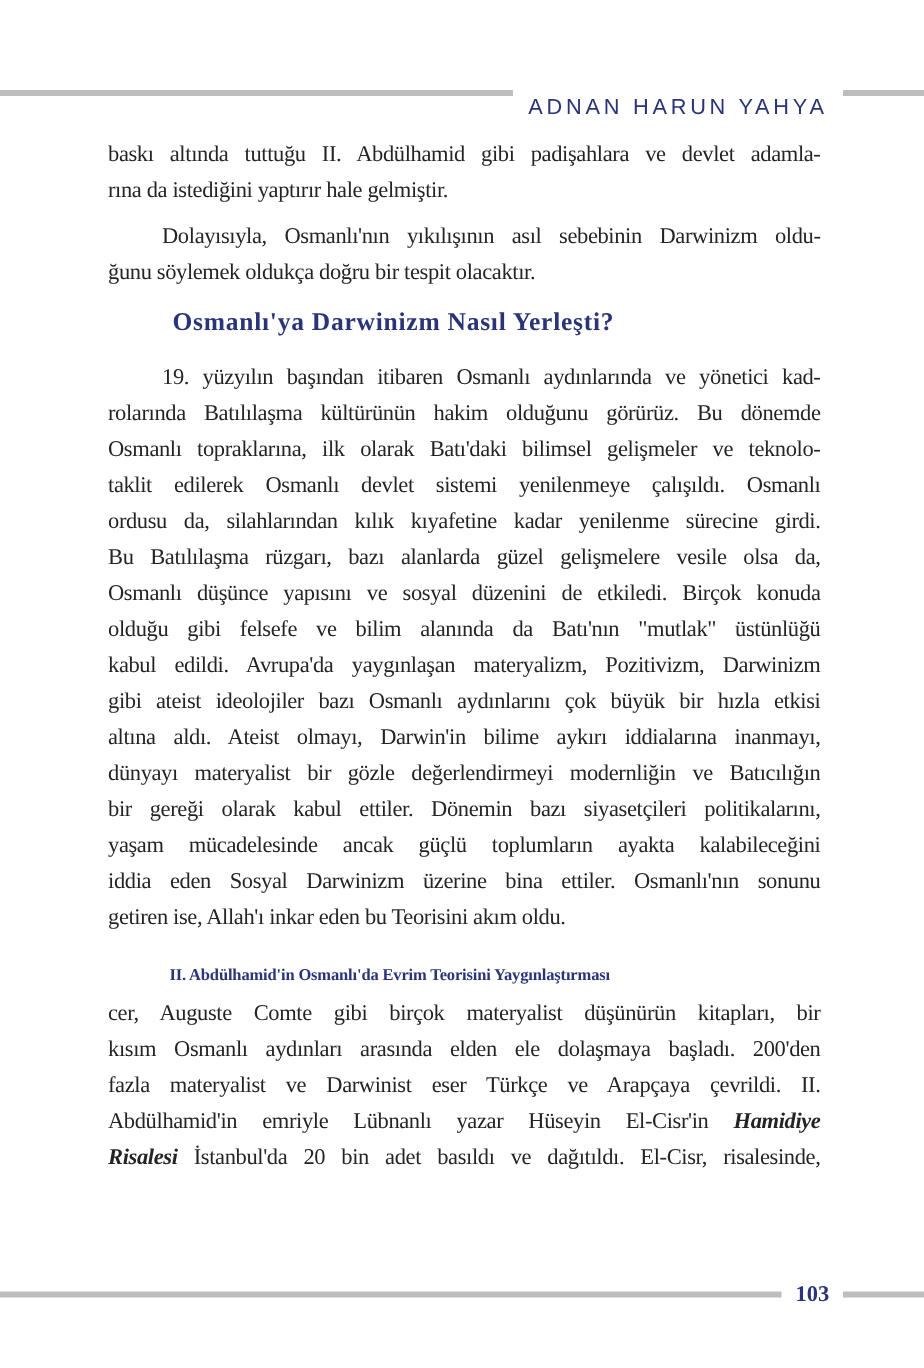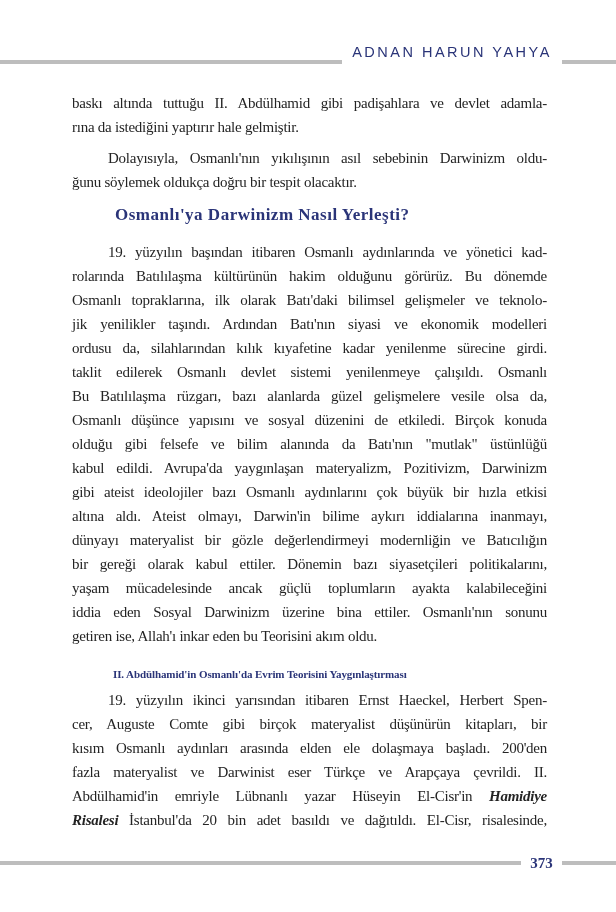--- a/index.html
+++ b/index.html
@@ -22,21 +22,21 @@
     position: absolute;
     height: 4px;
     background: var(--rule);
   }
   .rule-top-left    { left: 0;   top: 60;  top: 60px;  width: 342px; }
   .rule-top-right   { left: 562px; top: 60px; width: 54px; }
   .rule-bottom-left { left: 0;   top: 861px; width: 521px; }
   .rule-bottom-right{ left: 562px; top: 861px; width: 54px; }
   .header-author {
     position: absolute;
-    left: 342px; top: 44px; width: 220px;
+    left: 342px; top: 64px; width: 220px;
     text-align: center;
     font-family: "Liberation Sans", sans-serif;
     font-size: 14.5px;
     letter-spacing: 2.5px;
     color: var(--navy);
     white-space: nowrap;
   }
   .content {
     position: absolute;
     left: 72px; top: 91px; width: 475px;
@@ -101,43 +101,41 @@
       </div>
     <div class="para para2">
         <div class="line indent"><span>Dolayısıyla, Osmanlı'nın yıkılışının asıl sebebinin Darwinizm oldu-</span></div>
         <div class="line last"><span>ğunu söylemek oldukça doğru bir tespit olacaktır.</span></div>
       </div>
     <h2 class="section-heading">Osmanlı'ya Darwinizm Nasıl Yerleşti?</h2>
     <div class="para para3">
         <div class="line indent"><span>19. yüzyılın başından itibaren Osmanlı aydınlarında ve yönetici kad-</span></div>
         <div class="line"><span>rolarında Batılılaşma kültürünün hakim olduğunu görürüz. Bu dönemde</span></div>
         <div class="line"><span>Osmanlı topraklarına, ilk olarak Batı'daki bilimsel gelişmeler ve teknolo-</span></div>
-        <div class="line"><span>jik yenilikler taşındı. Ardından Batı'nın siyasi ve ekonomik modelleri</span></div>
+        <div class="line"><span>taklit edilerek Osmanlı devlet sistemi yenilenmeye çalışıldı. Osmanlı</span></div>
         <div class="line"><span>ordusu da, silahlarından kılık kıyafetine kadar yenilenme sürecine girdi.</span></div>
-        <div class="line"><span>taklit edilerek Osmanlı devlet sistemi yenilenmeye çalışıldı. Osmanlı</span></div>
         <div class="line"><span>Bu Batılılaşma rüzgarı, bazı alanlarda güzel gelişmelere vesile olsa da,</span></div>
         <div class="line"><span>Osmanlı düşünce yapısını ve sosyal düzenini de etkiledi. Birçok konuda</span></div>
         <div class="line"><span>olduğu gibi felsefe ve bilim alanında da Batı'nın "mutlak" üstünlüğü</span></div>
         <div class="line"><span>kabul edildi. Avrupa'da yaygınlaşan materyalizm, Pozitivizm, Darwinizm</span></div>
         <div class="line"><span>gibi ateist ideolojiler bazı Osmanlı aydınlarını çok büyük bir hızla etkisi</span></div>
         <div class="line"><span>altına aldı. Ateist olmayı, Darwin'in bilime aykırı iddialarına inanmayı,</span></div>
         <div class="line"><span>dünyayı materyalist bir gözle değerlendirmeyi modernliğin ve Batıcılığın</span></div>
         <div class="line"><span>bir gereği olarak kabul ettiler. Dönemin bazı siyasetçileri politikalarını,</span></div>
         <div class="line"><span>yaşam mücadelesinde ancak güçlü toplumların ayakta kalabileceğini</span></div>
         <div class="line"><span>iddia eden Sosyal Darwinizm üzerine bina ettiler. Osmanlı'nın sonunu</span></div>
         <div class="line last"><span>getiren ise, Allah'ı inkar eden bu Teorisini akım oldu.</span></div>
       </div>
     <h3 class="sub-heading">II. Abdülhamid'in Osmanlı'da Evrim Teorisini Yaygınlaştırması</h3>
     <div class="para para4">
-        <div class="line indent"><span>19. yüzyılın ikinci yarısından itibaren Ernst Haeckel, Herbert Spen-</span></div>
         <div class="line"><span>cer, Auguste Comte gibi birçok materyalist düşünürün kitapları, bir</span></div>
         <div class="line"><span>kısım Osmanlı aydınları arasında elden ele dolaşmaya başladı. 200'den</span></div>
         <div class="line"><span>fazla materyalist ve Darwinist eser Türkçe ve Arapçaya çevrildi. II.</span></div>
         <div class="line"><span>Abdülhamid'in emriyle Lübnanlı yazar Hüseyin El-Cisr'in </span><span class="em">Hamidiye</span></div>
         <div class="line"><span class="em">Risalesi</span><span> İstanbul'da 20 bin adet basıldı ve dağıtıldı. El-Cisr, risalesinde,</span></div>
       </div>
   </div>
 
   <div class="rule rule-bottom-left"></div>
-  <div class="page-number">373</div>
+  <div class="page-number">103</div>
   <div class="rule rule-bottom-right"></div>
 
 </div>
 
 </body></html>

